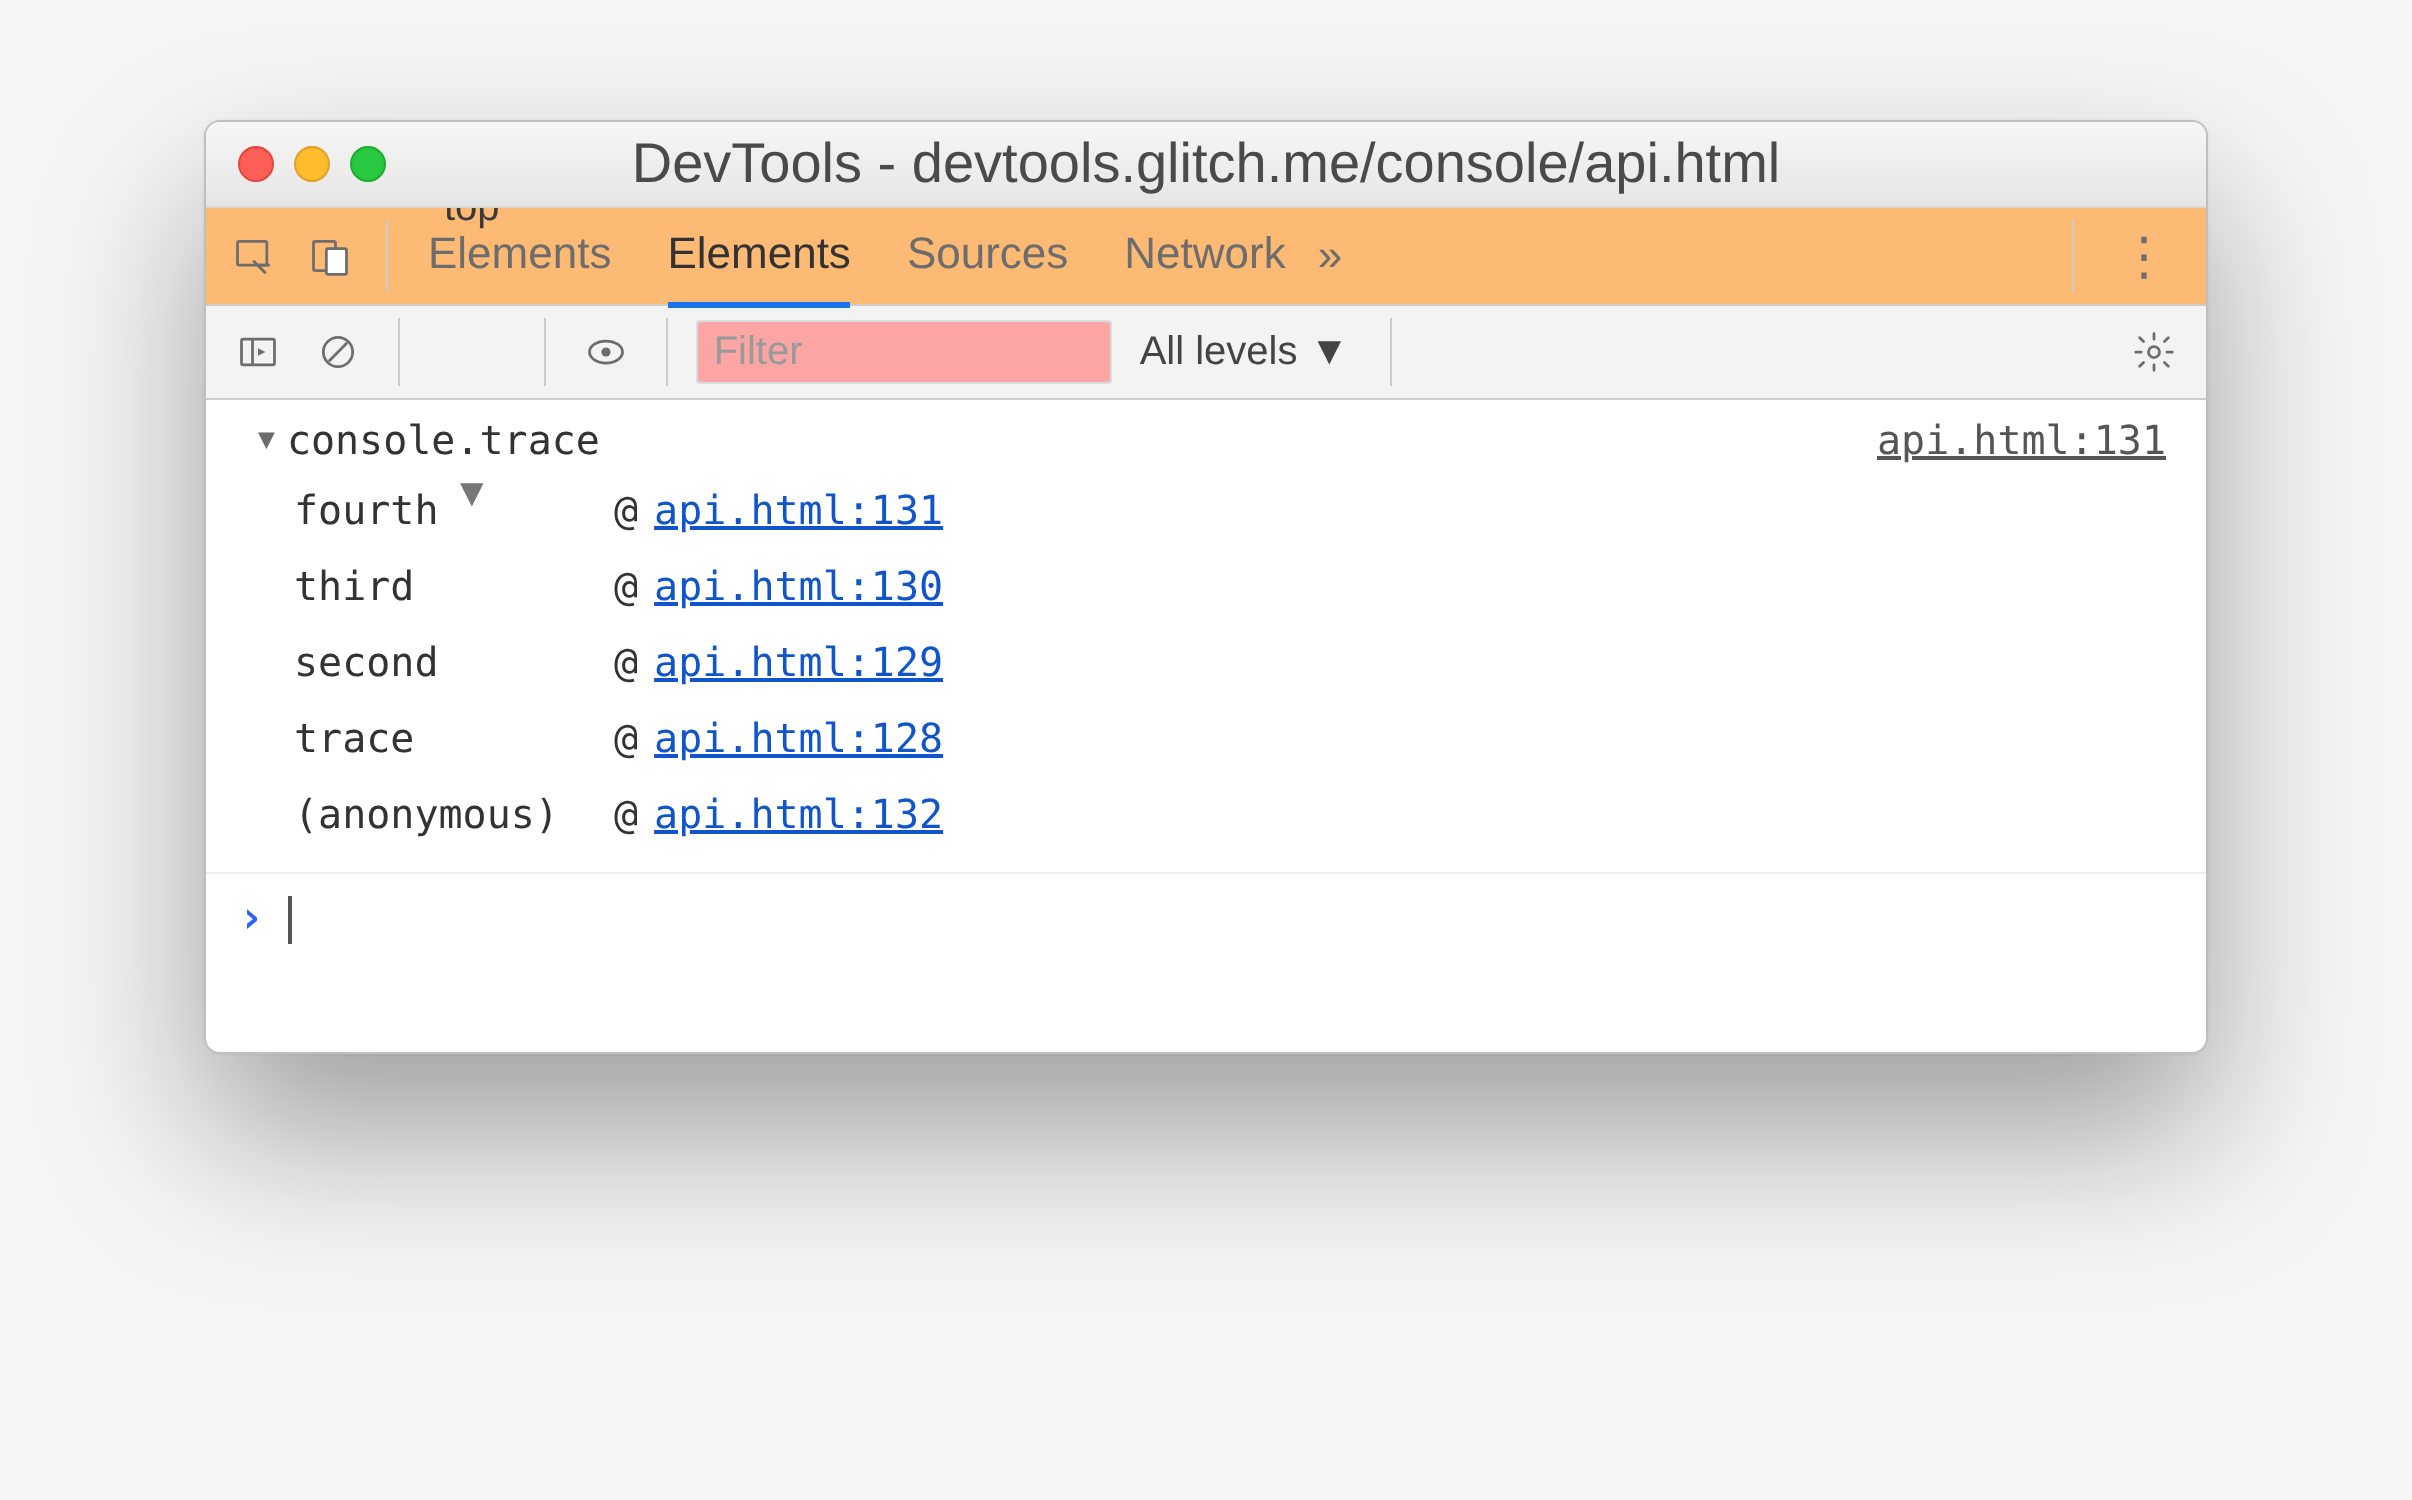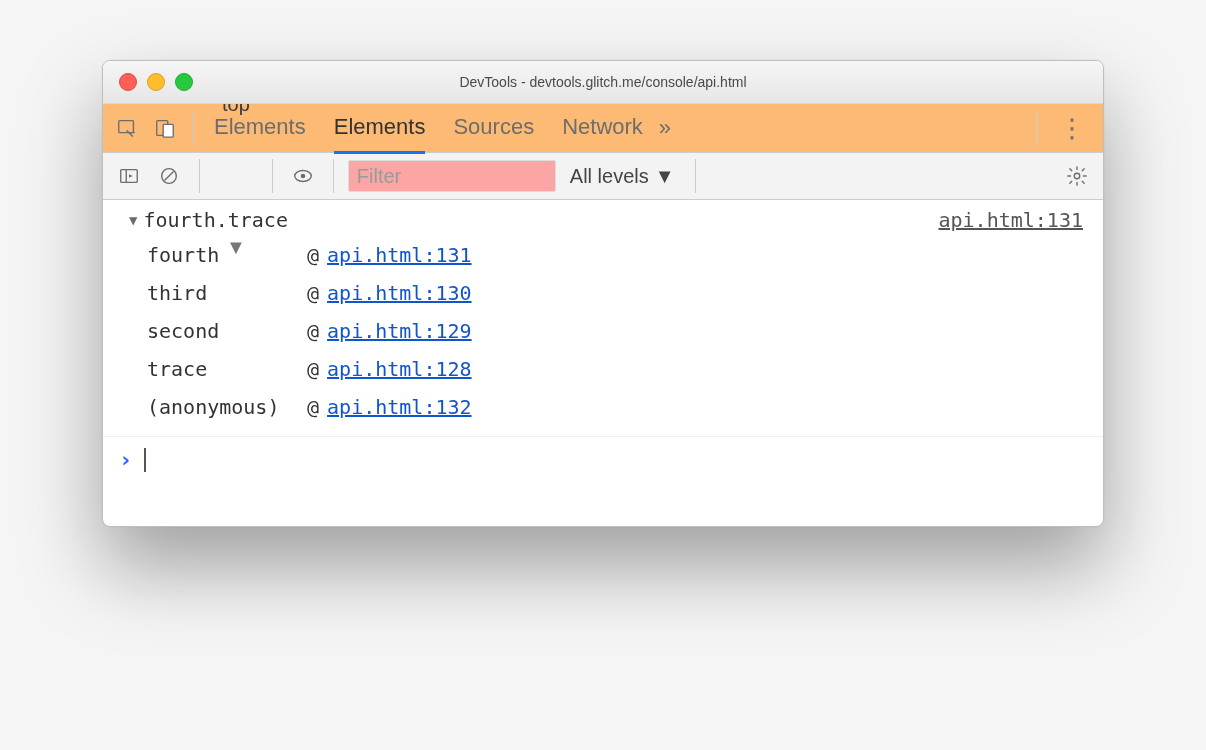--- a/index.html
+++ b/index.html
@@ -44,21 +44,21 @@
     align-items:center;
     position:relative;
   }
   .traffic{display:flex;gap:10px;padding-left:16px}
   .traffic span{width:16px;height:16px;border-radius:50%;display:block}
   .t-close{background:#ff5f57;border:1px solid #e14640}
   .t-min  {background:#ffbd2e;border:1px solid #dfa123}
   .t-max  {background:#28c940;border:1px solid #1dad2b}
   .title{
     position:absolute;left:0;right:0;text-align:center;
-    font-size:14px;color:#4a4a4a;pointer-events:none;
+    font-size:28px;color:#4a4a4a;pointer-events:none;
     font-weight:400;
   }
   
   .tabstrip{
     height:48px;
     border-bottom:1px solid var(--panel-border);
     display:flex;align-items:center;
     padding:0 8px;
     gap:6px;
     background:#fdba74;
@@ -213,21 +213,21 @@
           <path d="M12 2v3M12 19v3M4.2 4.2l2.1 2.1M17.7 17.7l2.1 2.1M2 12h3M19 12h3M4.2 19.8l2.1-2.1M17.7 6.3l2.1-2.1" stroke-linecap="round"></path>
         </svg>
     </div>
   </div>
 
   <div class="console-body">
 
     <div class="trace-head">
       <span class="trace-left">
         <span class="trace-caret">▼</span>
-        <span>fourth.trace</span>
+        <span>console.trace</span>
       </span>
       <span class="source-link">api.html:131</span>
     </div>
 
     <div class="stack">
       <div class="stack-row">
         <span class="stack-name">fourth</span>
         <span class="at-sign">@</span>
         <span class="stack-link">api.html:131</span>
       </div>

